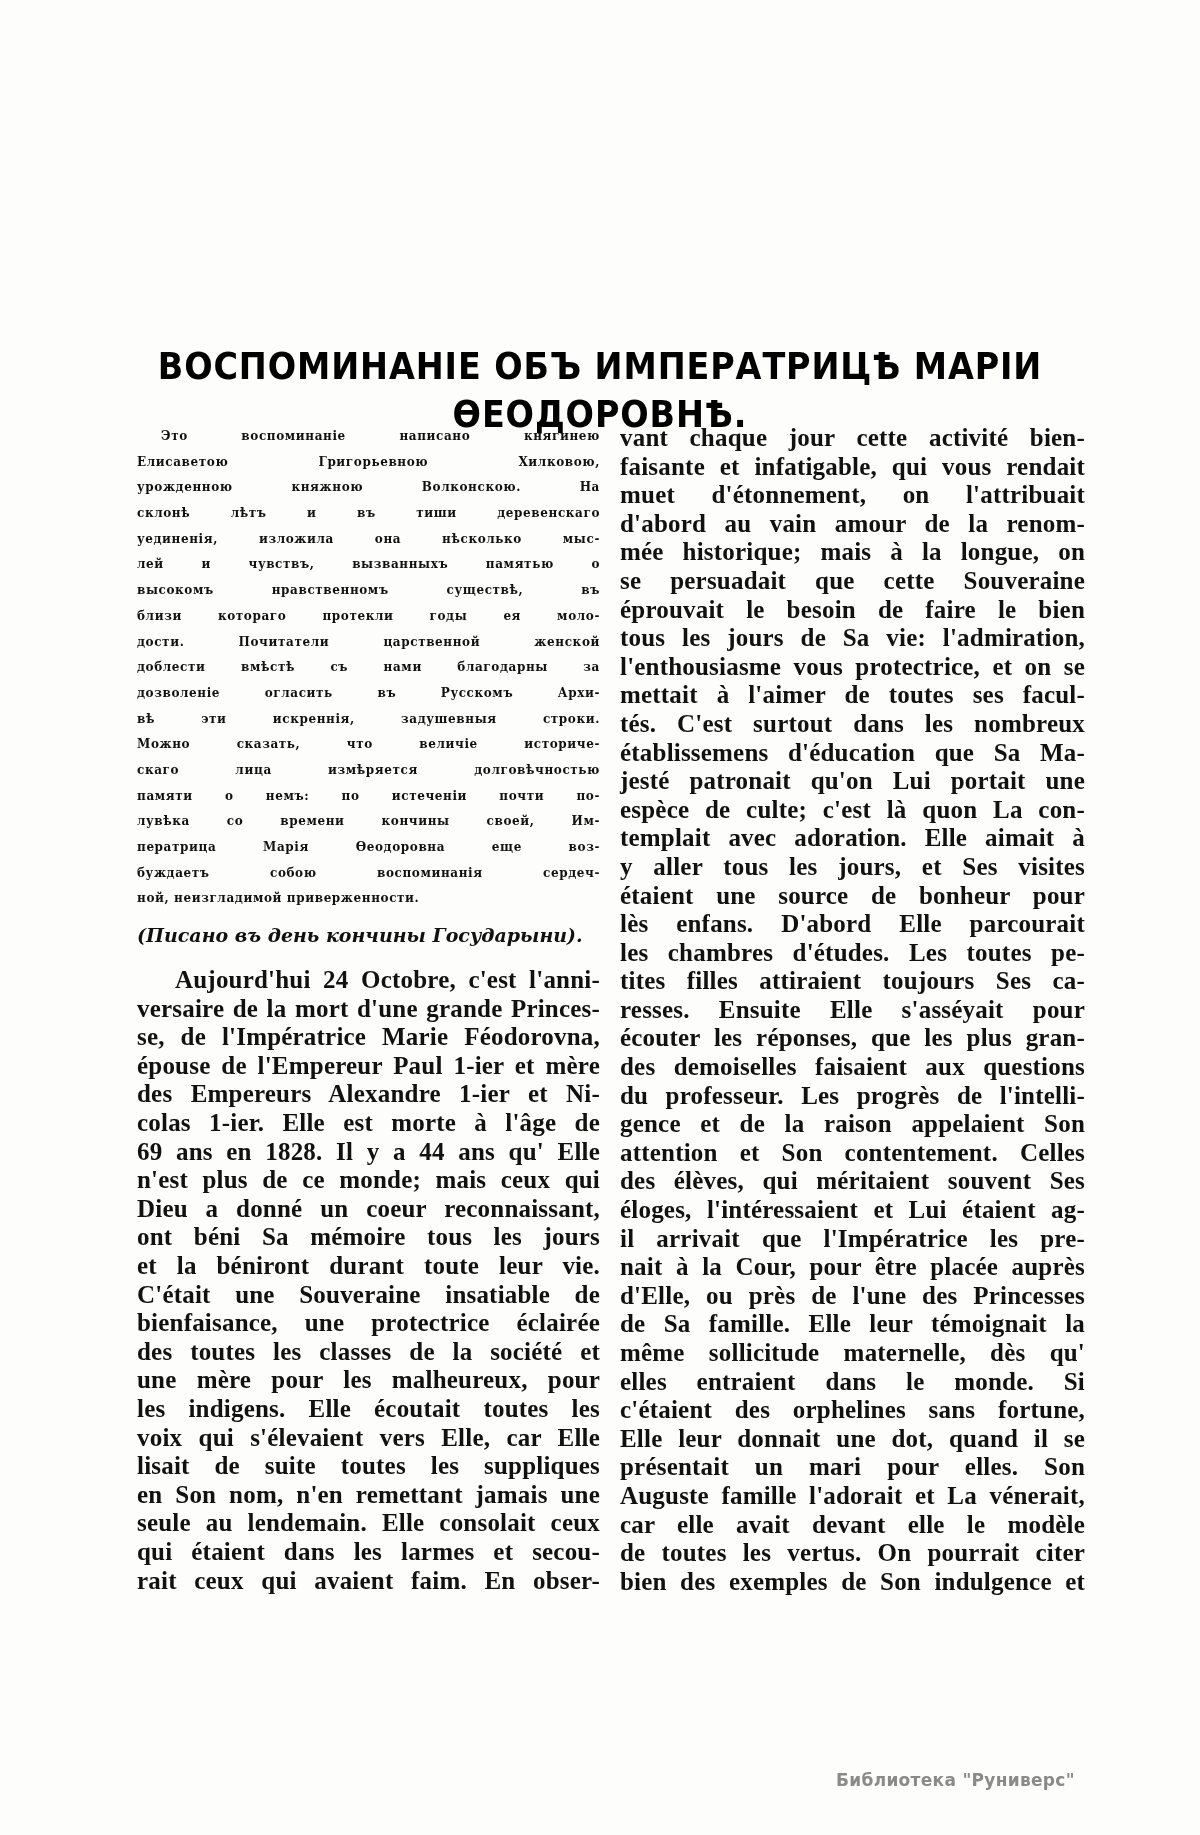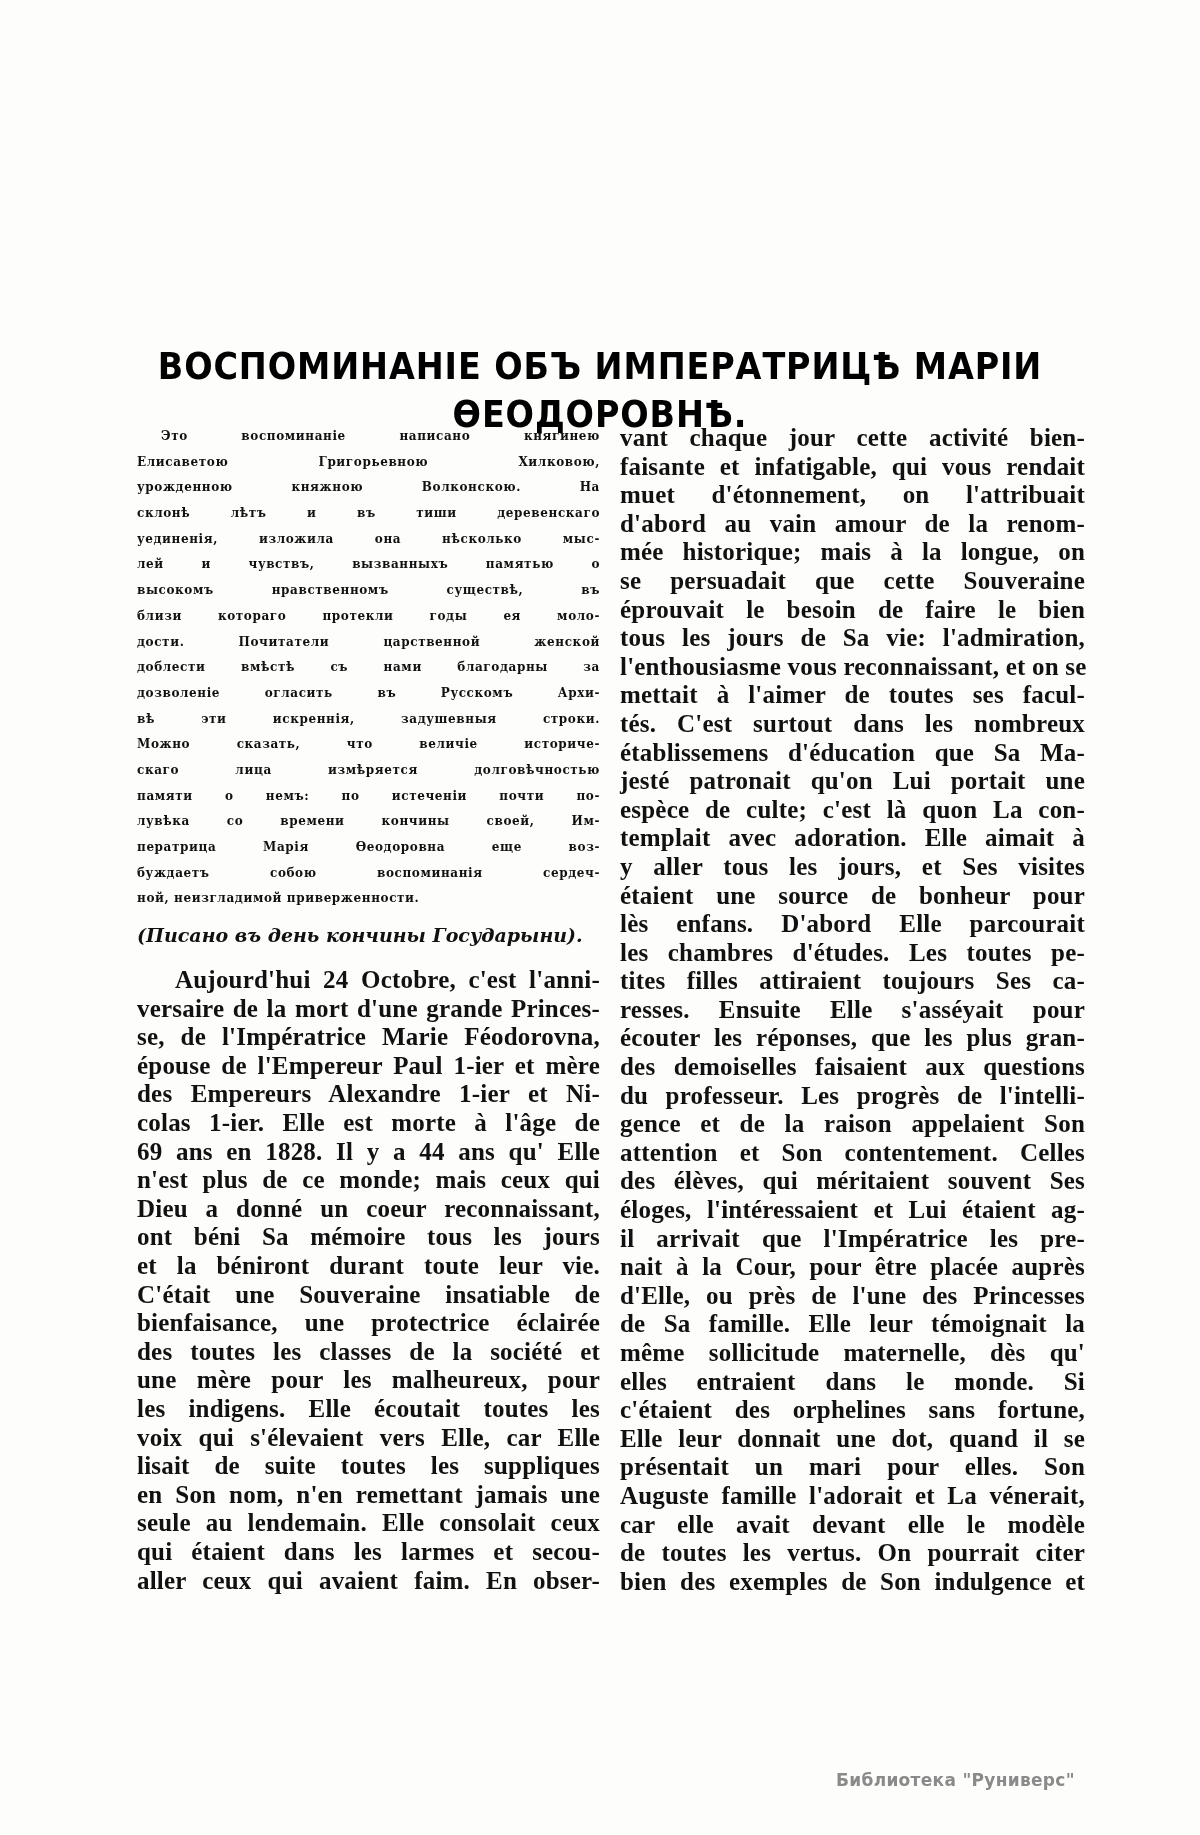--- a/index.html
+++ b/index.html
@@ -147,34 +147,34 @@
     <span class="line">C'était une Souveraine insatiable de</span>
     <span class="line">bienfaisance, une protectrice éclairée</span>
     <span class="line">des toutes les classes de la société et</span>
     <span class="line">une mère pour les malheureux, pour</span>
     <span class="line">les indigens. Elle écoutait toutes les</span>
     <span class="line">voix qui s'élevaient vers Elle, car Elle</span>
     <span class="line">lisait de suite toutes les suppliques</span>
     <span class="line">en Son nom, n'en remettant jamais une</span>
     <span class="line">seule au lendemain. Elle consolait ceux</span>
     <span class="line">qui étaient dans les larmes et secou-</span>
-    <span class="line last">aller ceux qui avaient faim. En obser-</span>
+    <span class="line last">rait ceux qui avaient faim. En obser-</span>
   </div>
 </div>
 
 <div class="column col-right">
   <span class="line">vant chaque jour cette activité bien-</span>
   <span class="line">faisante et infatigable, qui vous rendait</span>
   <span class="line">muet d'étonnement, on l'attribuait</span>
   <span class="line">d'abord au vain amour de la renom-</span>
   <span class="line">mée historique; mais à la longue, on</span>
   <span class="line">se persuadait que cette Souveraine</span>
   <span class="line">éprouvait le besoin de faire le bien</span>
   <span class="line">tous les jours de Sa vie: l'admiration,</span>
-  <span class="line">l'enthousiasme vous reconnaissant, et on se</span>
+  <span class="line">l'enthousiasme vous protectrice, et on se</span>
   <span class="line">mettait à l'aimer de toutes ses facul-</span>
   <span class="line">tés. C'est surtout dans les nombreux</span>
   <span class="line">établissemens d'éducation que Sa Ma-</span>
   <span class="line">jesté patronait qu'on Lui portait une</span>
   <span class="line">espèce de culte; c'est là quon La con-</span>
   <span class="line">templait avec adoration. Elle aimait à</span>
   <span class="line">y aller tous les jours, et Ses visites</span>
   <span class="line">étaient une source de bonheur pour</span>
   <span class="line">lès enfans. D'abord Elle parcourait</span>
   <span class="line">les chambres d'études. Les toutes pe-</span>

